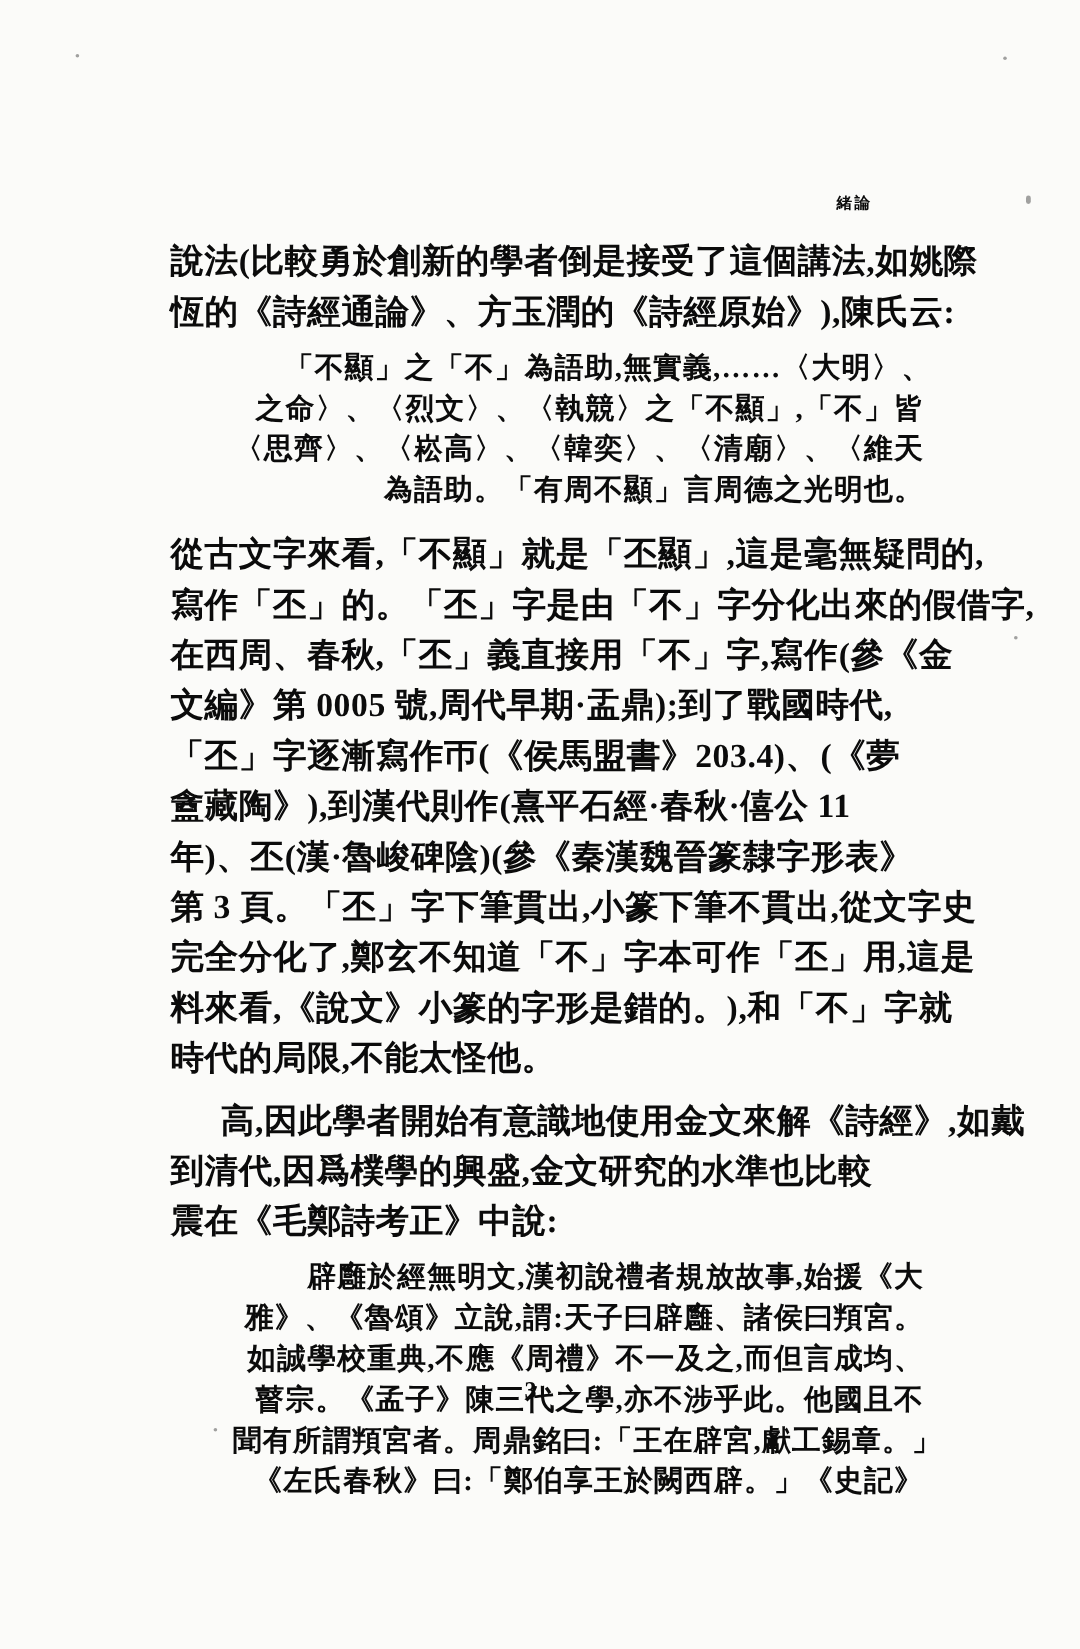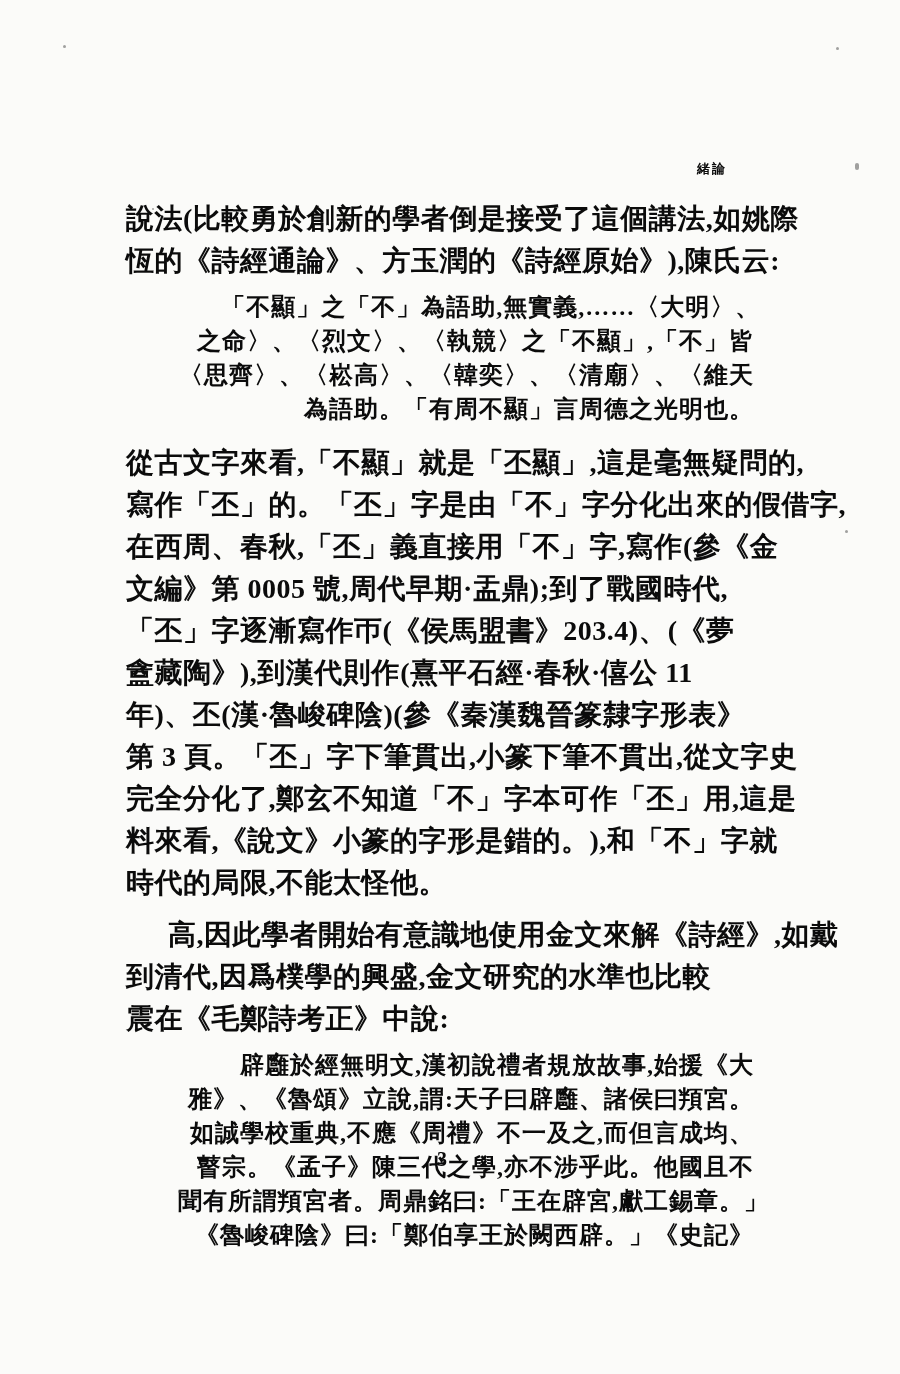--- a/index.html
+++ b/index.html
@@ -19,21 +19,21 @@
   .running-head {
     position: absolute;
     top: 160px;
     left: 697px;
     font-size: 13px;
     font-weight: bold;
     letter-spacing: 2px;
   }
   .content {
     position: absolute;
-    left: 126px;
+    left: 142px;
     top: 198px;
     width: 632px;
   }
   .para {
     font-size: 28px;
     line-height: 42px;
     font-weight: bold;
     letter-spacing: 0.5px;
     margin: 0;
   }
@@ -118,21 +118,21 @@
         <div class="line">到清代,因爲樸學的興盛,金文研究的水準也比較</div>
         <div class="line">震在《毛鄭詩考正》中說:</div>
       </div>
 
     <div class="quote">
         <div class="line">辟廱於經無明文,漢初說禮者規放故事,始援《大</div>
         <div class="line">雅》、《魯頌》立說,謂:天子曰辟廱、諸侯曰頖宮。</div>
         <div class="line">如誠學校重典,不應《周禮》不一及之,而但言成均、</div>
         <div class="line">瞽宗。《孟子》陳三代之學,亦不涉乎此。他國且不</div>
         <div class="line">聞有所謂頖宮者。周鼎銘曰:「王在辟宮,獻工錫章。」</div>
-        <div class="line">《魯峻碑陰》曰:「鄭伯享王於闕西辟。」《史記》</div>
+        <div class="line">《左氏春秋》曰:「鄭伯享王於闕西辟。」《史記》</div>
       </div>
 
   </div>
 
   <div class="page-number">3</div>
 
   <div class="speck s1"></div>
   <div class="speck s2"></div>
   <div class="speck s3"></div>
   <div class="speck s4"></div>

